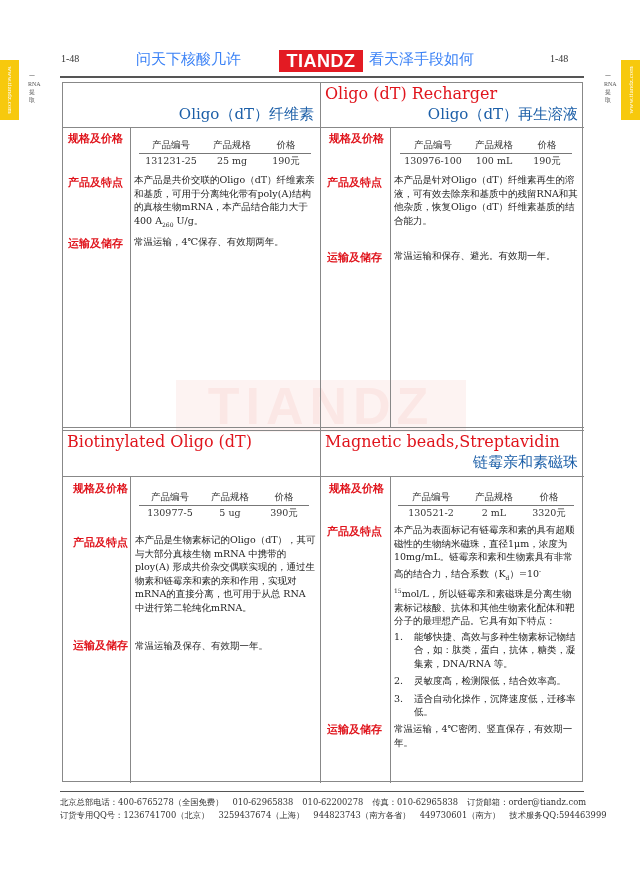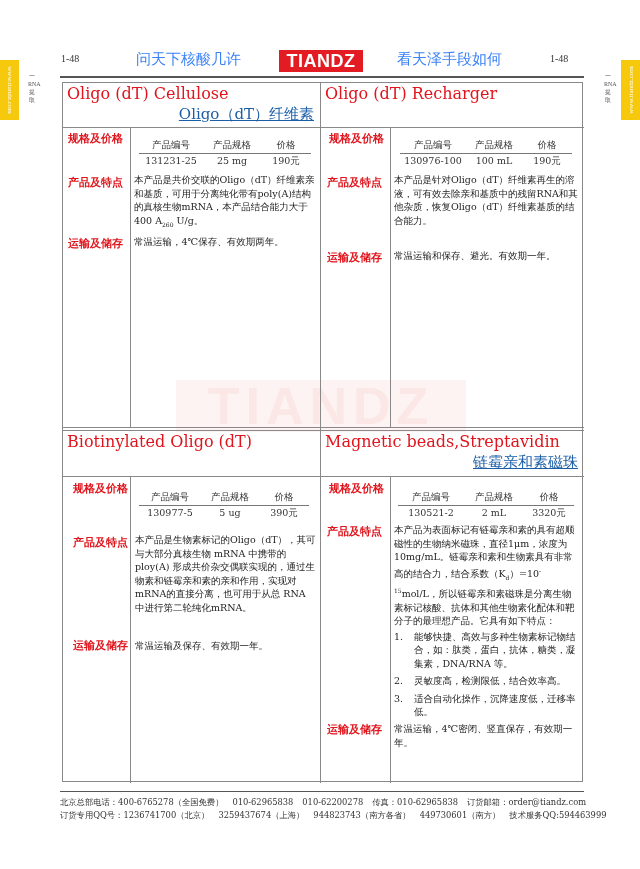--- a/index.html
+++ b/index.html
@@ -10,30 +10,30 @@
   .side-tab span { position:absolute; left:50%; top:50%; transform:translate(-50%,-50%) rotate(90deg); white-space:nowrap; color:#fff; font-size:7px; font-family:"Liberation Serif",serif; }
   .side-tab.right span { transform:translate(-50%,-50%) rotate(-90deg); }
   .side-cat { position:absolute; top:72px; width:8px; font-size:6px; line-height:8px; color:#555; text-align:center; font-family:"Liberation Serif",serif; }
   .side-cat.left { left:28px; }
   .side-cat.right { left:604px; }
   .page-num { position:absolute; top:53px; font-size:10px; color:#333; font-family:"Liberation Serif",serif; }
   .page-num.left { left:61px; }
   .page-num.right { left:550px; }
   .header-slogan { position:absolute; top:50px; font-size:15px; color:#3b82f6; font-family:"DejaVu Serif",serif; }
   .header-slogan.left { left:136px; }
-  .header-slogan.right { left:369px;margin-left:28px; }
+  .header-slogan.right { left:369px; }
   .brand { position:absolute; left:279px; top:50px; width:84px; height:22px; background:#e31b23; color:#fff; font-family:"Liberation Sans",sans-serif; font-weight:bold; font-size:18px; line-height:22px; text-align:center; letter-spacing:0.5px; }
   .header-rule { position:absolute; left:60px; top:76px; width:524px; height:2px; background:#555; }
   .watermark { position:absolute; left:176px; top:380px; width:290px; height:52px; background:#fdf1f0; color:#fbe2df; font-family:"Liberation Sans",sans-serif; font-weight:bold; font-size:52px; line-height:52px; text-align:center; letter-spacing:6px; opacity:0.8; }
   .grid { position:absolute; left:62px; top:82px; width:521px; height:700px; border:1px solid #888; box-sizing:border-box; }
   .vline { position:absolute; background:#888; width:1px; }
   .hline { position:absolute; background:#888; height:1px; }
   .cell { position:absolute; box-sizing:border-box; }
   .title-en { position:absolute; left:4px; top:1px; color:#e0151d; font-size:16px; font-family:"DejaVu Serif",serif; white-space:nowrap; }
-  .title-cn { position:absolute; right:6px; top:22px; color:#1c5fa8; font-size:15px; font-family:"DejaVu Serif",serif; white-space:nowrap;text-decoration:underline; }
+  .title-cn { position:absolute; right:6px; top:22px; color:#1c5fa8; font-size:15px; font-family:"DejaVu Serif",serif; white-space:nowrap; }
   .label { position:absolute; color:#e0151d; font-size:11px; font-weight:bold; font-family:Liberation Sans, sans-serif; white-space:nowrap; }
   .spec { position:absolute; font-size:9.5px; font-family:"DejaVu Serif",serif; color:#333; }
   .spec .hdr, .spec .val { display:flex; }
   .spec .hdr span, .spec .val span { display:block; text-align:center; }
   .spec .hdr { border-bottom:1px solid #777; padding-bottom:1px; }
   .spec .val { padding-top:1px; }
   .body-text { position:absolute; font-size:9.5px; line-height:13.5px; color:#222; font-family:"DejaVu Serif",serif; }
   .body-text sub, .body-text sup { font-size:6px; }
   .list-item { display:flex; }
   .list-item .num { width:20px; flex:none; }
@@ -72,21 +72,20 @@
   <div class="hline" style="left:0; top:347px; width:521px;"></div>
 
   <div class="hline" style="left:0; top:393px; width:521px;"></div>
 
   <div class="vline" style="left:67px; top:44px; height:300px;"></div>
   <div class="vline" style="left:327px; top:44px; height:300px;"></div>
   <div class="vline" style="left:67px; top:393px; height:307px;"></div>
   <div class="vline" style="left:327px; top:393px; height:307px;"></div>
 
   <div class="cell" style="left:0; top:0; width:257px; height:44px;">
-    <div class="title-en">Oligo (dT) Cellulose</div>
     <div class="title-cn">Oligo（dT）纤维素</div>
   </div>
   <div class="label" style="left:5px; top:48px;">规格及价格</div>
   <div class="spec" style="left:76px; top:56px; width:172px;">
     <div class="hdr">
         <span style="width:64px">产品编号</span>
         <span style="width:58px">产品规格</span>
         <span style="width:50px">价格</span>
       </div>
     <div class="val">
@@ -95,20 +94,21 @@
         <span style="width:50px">190元</span>
       </div>
   </div>
   <div class="label" style="left:5px; top:92px;">产品及特点</div>
   <div class="body-text" style="left:71px; top:90px; width:182px;"><span>本产品是共价交联的Oligo（dT）纤维素亲和基质，可用于分离纯化带有poly(A)结构的真核生物mRNA，本产品结合能力大于400 A</span><sub>260</sub><span> U/g。</span></div>
   <div class="label" style="left:5px; top:153px;">运输及储存</div>
   <div class="body-text" style="left:71px; top:152px; width:182px;">常温运输，4℃保存、有效期两年。</div>
 
   <div class="cell" style="left:258px; top:0; width:263px; height:44px;">
     <div class="title-en">Oligo (dT) Recharger</div>
+    <div class="title-cn">Oligo（dT）再生溶液</div>
   </div>
   <div class="label" style="left:266px; top:48px;">规格及价格</div>
   <div class="spec" style="left:337px; top:56px; width:172px;">
     <div class="hdr">
         <span style="width:66px">产品编号</span>
         <span style="width:56px">产品规格</span>
         <span style="width:50px">价格</span>
       </div>
     <div class="val">
         <span style="width:66px">130976-100</span>

